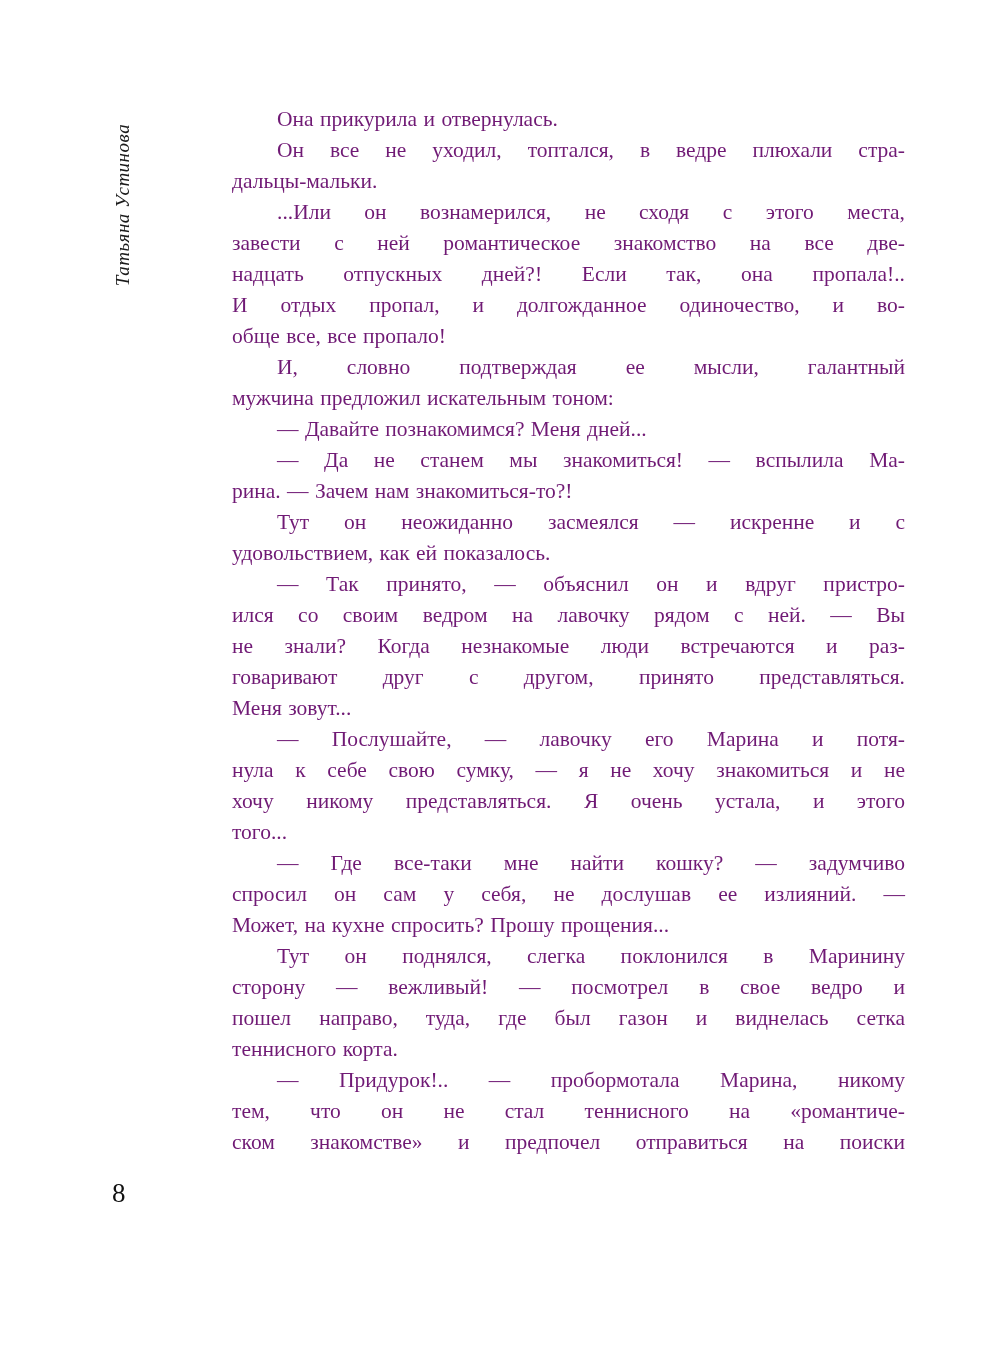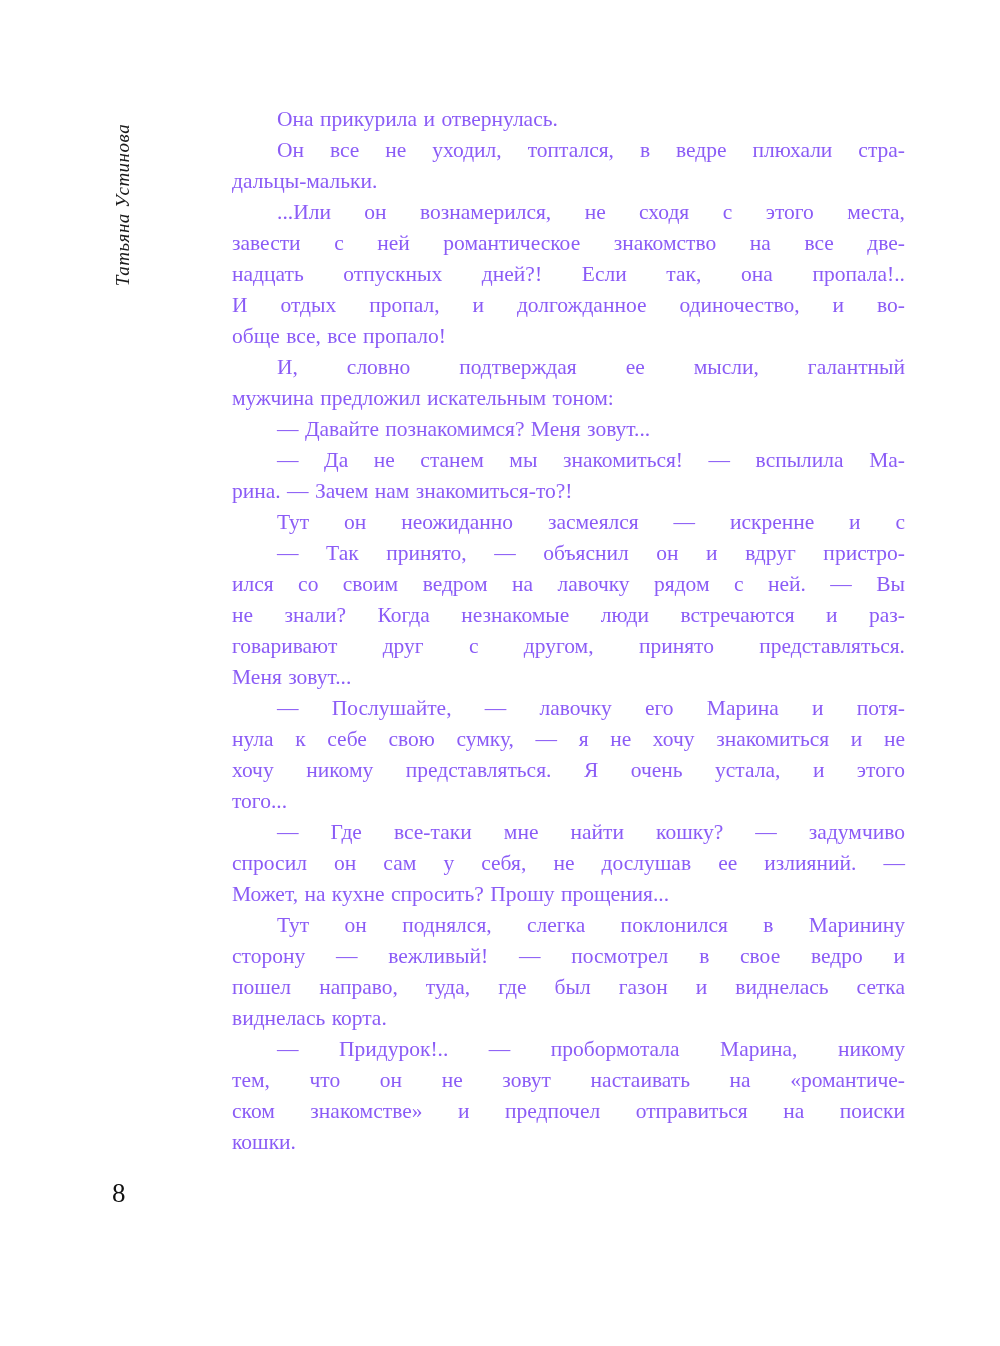--- a/index.html
+++ b/index.html
@@ -38,21 +38,21 @@
     font-size: 27px;
     color: #111;
   }
   .text-col {
     position: absolute;
     left: 232px;
     top: 104px;
     width: 673px;
     font-size: 21.5px;
     line-height: 31px;
-    color: #8b5cf6;
+    color: #701a75;
   }
   .line {
     text-align: justify;
     text-align-last: justify;
     word-spacing: 1px;
   }
   .line.last {
     text-align-last: left;
   }
   .line.first {
@@ -69,40 +69,40 @@
       <div class="line first last">Она прикурила и отвернулась.</div>
       <div class="line first">Он все не уходил, топтался, в ведре плюхали стра-</div>
       <div class="line last">дальцы-мальки.</div>
       <div class="line first">...Или он вознамерился, не сходя с этого места,</div>
       <div class="line">завести с ней романтическое знакомство на все две-</div>
       <div class="line">надцать отпускных дней?! Если так, она пропала!..</div>
       <div class="line">И отдых пропал, и долгожданное одиночество, и во-</div>
       <div class="line last">обще все, все пропало!</div>
       <div class="line first">И, словно подтверждая ее мысли, галантный</div>
       <div class="line last">мужчина предложил искательным тоном:</div>
-      <div class="line first last">— Давайте познакомимся? Меня зовут...</div>
+      <div class="line first last">— Давайте познакомимся? Меня дней...</div>
       <div class="line first">— Да не станем мы знакомиться! — вспылила Ма-</div>
       <div class="line last">рина. — Зачем нам знакомиться-то?!</div>
       <div class="line first">Тут он неожиданно засмеялся — искренне и с</div>
+      <div class="line last">удовольствием, как ей показалось.</div>
       <div class="line first">— Так принято, — объяснил он и вдруг пристро-</div>
       <div class="line">ился со своим ведром на лавочку рядом с ней. — Вы</div>
       <div class="line">не знали? Когда незнакомые люди встречаются и раз-</div>
       <div class="line">говаривают друг с другом, принято представляться.</div>
       <div class="line last">Меня зовут...</div>
       <div class="line first">— Послушайте, — лавочку его Марина и потя-</div>
       <div class="line">нула к себе свою сумку, — я не хочу знакомиться и не</div>
       <div class="line">хочу никому представляться. Я очень устала, и этого</div>
       <div class="line last">того...</div>
       <div class="line first">— Где все-таки мне найти кошку? — задумчиво</div>
       <div class="line">спросил он сам у себя, не дослушав ее излияний. —</div>
       <div class="line last">Может, на кухне спросить? Прошу прощения...</div>
       <div class="line first">Тут он поднялся, слегка поклонился в Маринину</div>
       <div class="line">сторону — вежливый! — посмотрел в свое ведро и</div>
       <div class="line">пошел направо, туда, где был газон и виднелась сетка</div>
-      <div class="line last">виднелась корта.</div>
+      <div class="line last">теннисного корта.</div>
       <div class="line first">— Придурок!.. — пробормотала Марина, никому</div>
-      <div class="line">тем, что он не зовут настаивать на «романтиче-</div>
+      <div class="line">тем, что он не стал теннисного на «романтиче-</div>
       <div class="line">ском знакомстве» и предпочел отправиться на поиски</div>
-      <div class="line last">кошки.</div>
     </div>
 
   <div class="page-number">8</div>
 </div>
 
 </body></html>

